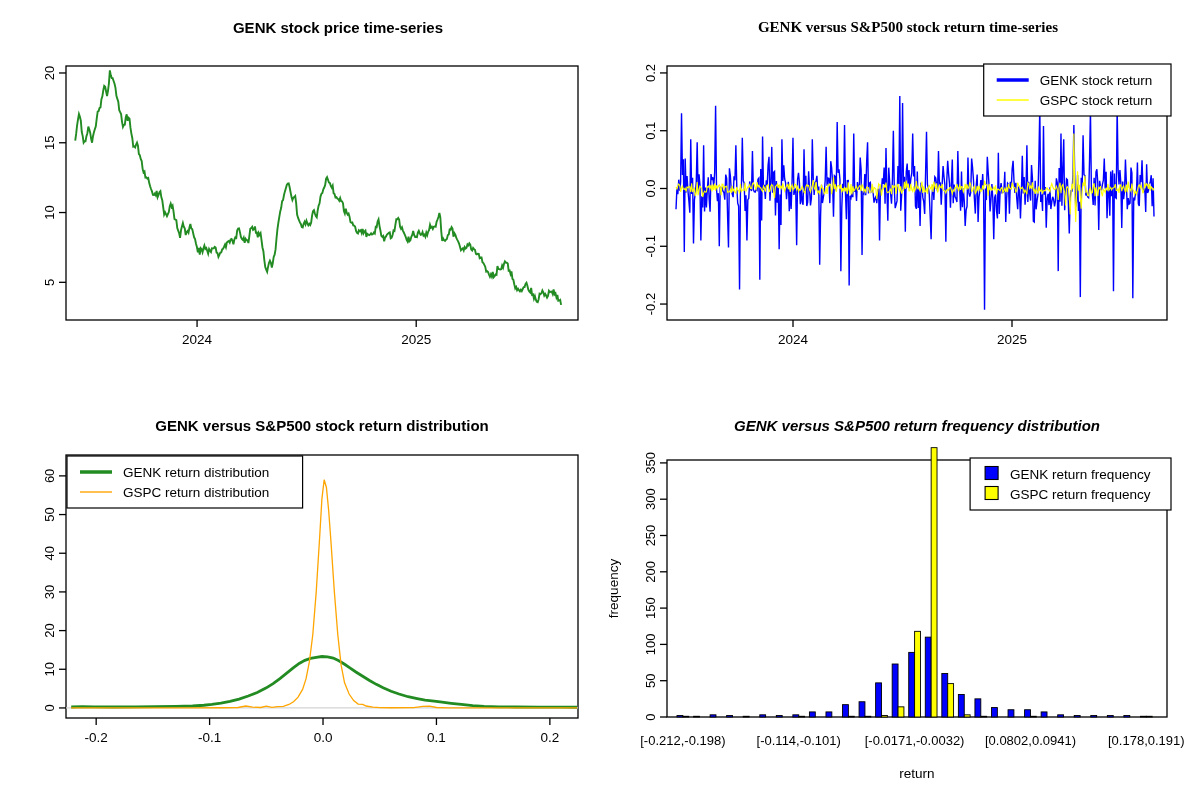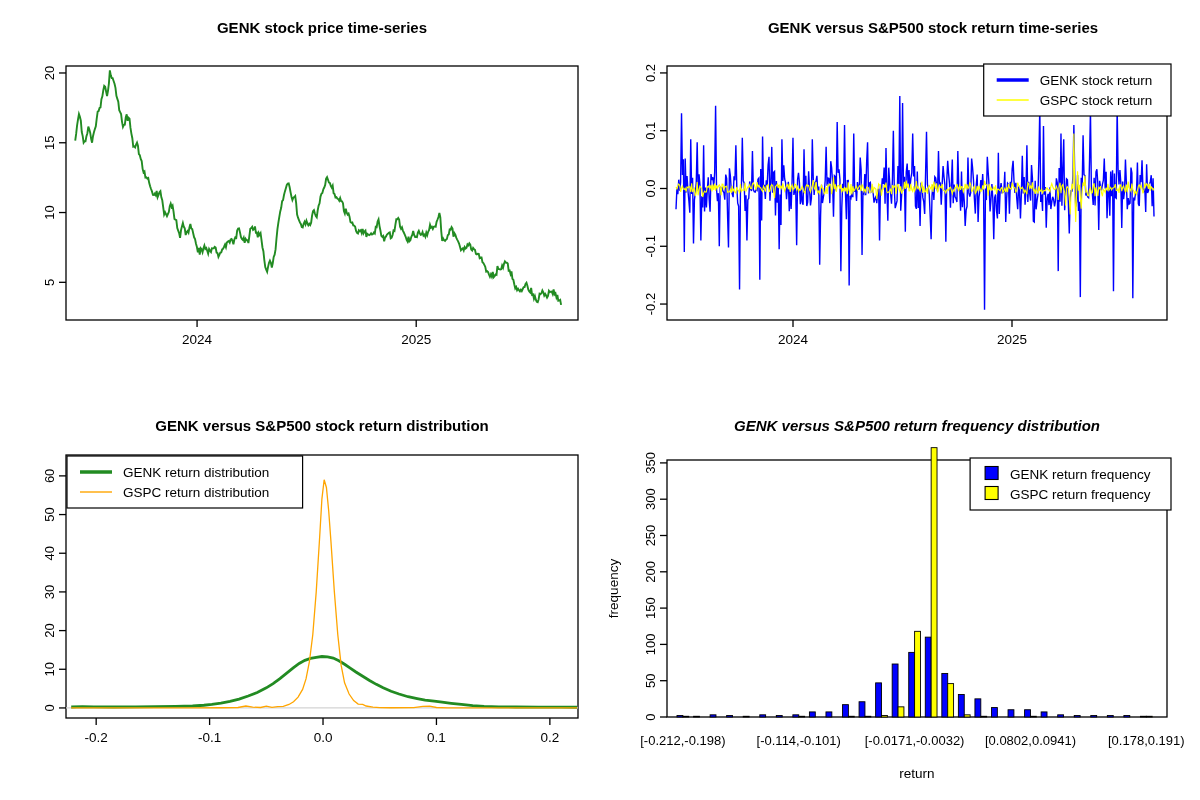--- a/index.html
+++ b/index.html
@@ -9,21 +9,21 @@
   #panel-returns{left:600px;top:0;}
   #panel-density{left:0;top:400px;padding-left:8px;}
   #panel-hist{left:600px;top:400px;}
   .chart-title{position:absolute;top:19px;text-align:center;font-weight:bold;font-size:15px;color:#000;letter-spacing:0px;}
   .panel svg{position:absolute;left:0;top:0;}
 </style>
 </head>
 <body>
 
 <div class="panel" id="panel-price">
-  <div class="chart-title" style="left:66px;width:512px;">GENK stock price time-series</div>
+  <div class="chart-title" style="left:82px;width:512px;">GENK stock price time-series</div>
   <svg width="600" height="400" id="svg-price">
       <rect x="66" y="66" width="512" height="254" fill="none" stroke="#000" stroke-width="1.3"></rect>
       <g>
         <line x1="66" y1="282.31868131868134" x2="59" y2="282.31868131868134" stroke="#000" stroke-width="1.3"></line>
         <text x="54" y="282.31868131868134" fill="#000" font-family="&quot;Liberation Sans&quot;, sans-serif" font-size="13px" text-anchor="middle" transform="rotate(-90 54 282.31868131868134)">5</text>
         <line x1="66" y1="212.53846153846152" x2="59" y2="212.53846153846152" stroke="#000" stroke-width="1.3"></line>
         <text x="54" y="212.53846153846152" fill="#000" font-family="&quot;Liberation Sans&quot;, sans-serif" font-size="13px" text-anchor="middle" transform="rotate(-90 54 212.53846153846152)">10</text>
         <line x1="66" y1="142.75824175824178" x2="59" y2="142.75824175824178" stroke="#000" stroke-width="1.3"></line>
         <text x="54" y="142.75824175824178" fill="#000" font-family="&quot;Liberation Sans&quot;, sans-serif" font-size="13px" text-anchor="middle" transform="rotate(-90 54 142.75824175824178)">15</text>
         <line x1="66" y1="72.97802197802199" x2="59" y2="72.97802197802199" stroke="#000" stroke-width="1.3"></line>
@@ -33,21 +33,21 @@
         <line x1="197.072" y1="320" x2="197.072" y2="327" stroke="#000" stroke-width="1.3"></line>
         <text x="197.072" y="344" fill="#000" font-family="&quot;Liberation Sans&quot;, sans-serif" font-size="13.5px" text-anchor="middle">2024</text>
         <line x1="416.208" y1="320" x2="416.208" y2="327" stroke="#000" stroke-width="1.3"></line>
         <text x="416.208" y="344" fill="#000" font-family="&quot;Liberation Sans&quot;, sans-serif" font-size="13.5px" text-anchor="middle">2025</text>
       </g>
       <path d="M75.22 140.67L76.15 133.97L77.09 125.47L78.02 119.37L78.96 114.02L79.90 116.70L80.83 120.66L81.77 131.98L82.71 136.06L83.64 142.61L84.58 141.16L85.51 141.26L86.45 136.14L87.39 133.19L88.32 126.59L89.26 129.33L90.20 132.68L91.13 138.93L92.07 142.73L93.00 136.18L93.94 132.36L94.88 129.11L95.81 126.32L96.75 118.33L97.68 111.53L98.62 111.06L99.56 107.99L100.49 107.48L101.43 99.24L102.37 96.31L103.30 90.25L104.24 85.83L105.17 86.70L106.11 91.53L107.05 95.97L107.98 90.81L108.92 83.32L109.86 70.37L110.79 75.36L111.73 78.14L112.66 78.13L113.60 80.96L114.54 83.78L115.47 87.91L116.41 95.91L117.35 98.84L118.28 101.65L119.22 110.15L120.15 112.13L121.09 114.12L122.03 121.85L122.96 126.86L123.90 124.76L124.83 124.62L125.77 117.28L126.71 114.40L127.64 120.83L128.58 117.74L129.52 118.71L130.45 127.63L131.39 133.58L132.32 138.20L133.26 146.73L134.20 146.35L135.13 147.34L136.07 144.55L137.01 142.59L137.94 145.71L138.88 154.03L139.81 155.25L140.75 159.00L141.69 160.98L142.62 168.87L143.56 172.49L144.49 171.56L145.43 177.61L146.37 177.36L147.30 178.59L148.24 178.06L149.18 182.85L150.11 186.34L151.05 189.02L151.98 191.40L152.92 194.88L153.86 194.92L154.79 193.49L155.73 195.14L156.67 190.92L157.60 197.21L158.54 194.89L159.47 192.18L160.41 191.14L161.35 197.30L162.28 200.32L163.22 207.26L164.16 214.42L165.09 212.28L166.03 214.15L166.96 216.12L167.90 214.02L168.84 212.07L169.77 206.15L170.71 203.56L171.64 206.96L172.58 205.56L173.52 211.39L174.45 218.94L175.39 219.57L176.33 220.07L177.26 228.12L178.20 230.58L179.13 233.16L180.07 237.90L181.01 230.27L181.94 226.39L182.88 223.03L183.82 226.86L184.75 228.33L185.69 235.02L186.62 232.19L187.56 230.97L188.50 232.63L189.43 227.54L190.37 223.94L191.30 228.47L192.24 229.14L193.18 233.28L194.11 237.29L195.05 239.02L195.99 243.68L196.92 247.06L197.86 252.31L198.79 248.00L199.73 254.50L200.67 248.21L201.60 249.33L202.54 252.19L203.48 248.36L204.41 245.47L205.35 248.91L206.28 247.96L207.22 250.72L208.16 253.68L209.09 249.07L210.03 250.81L210.97 252.06L211.90 248.23L212.84 248.37L213.77 248.34L214.71 246.84L215.65 247.56L216.58 252.52L217.52 253.05L218.45 256.91L219.39 254.92L220.33 252.48L221.26 252.33L222.20 249.41L223.14 248.62L224.07 246.75L225.01 244.58L225.94 247.23L226.88 242.42L227.82 241.62L228.75 241.10L229.69 242.65L230.63 239.40L231.56 238.96L232.50 240.94L233.43 244.31L234.37 239.61L235.31 237.43L236.24 237.91L237.18 230.45L238.11 228.59L239.05 228.32L239.99 232.43L240.92 236.99L241.86 239.02L242.80 239.95L243.73 237.79L244.67 242.84L245.60 238.82L246.54 240.30L247.48 240.24L248.41 243.03L249.35 236.04L250.29 228.72L251.22 228.05L252.16 226.87L253.09 229.88L254.03 229.23L254.97 226.43L255.90 232.61L256.84 232.47L257.78 237.27L258.71 232.92L259.65 234.93L260.58 233.21L261.52 240.03L262.46 247.47L263.39 251.25L264.33 260.05L265.26 267.07L266.20 269.69L267.14 271.84L268.07 266.90L269.01 262.80L269.95 260.56L270.88 262.67L271.82 267.63L272.75 263.21L273.69 256.97L274.63 254.73L275.56 249.45L276.50 238.49L277.44 229.09L278.37 222.58L279.31 216.86L280.24 211.46L281.18 207.85L282.12 201.24L283.05 200.09L283.99 194.97L284.92 191.38L285.86 188.15L286.80 184.91L287.73 183.51L288.67 183.36L289.61 187.01L290.54 192.12L291.48 196.76L292.41 200.09L293.35 197.66L294.29 197.05L295.22 195.98L296.16 203.09L297.10 214.48L298.03 217.70L298.97 220.08L299.90 222.40L300.84 223.97L301.78 227.07L302.71 227.48L303.65 223.84L304.59 221.73L305.52 224.33L306.46 220.72L307.39 223.28L308.33 225.29L309.27 223.74L310.20 225.08L311.14 222.72L312.07 215.63L313.01 211.25L313.95 210.16L314.88 213.50L315.82 215.93L316.76 217.30L317.69 210.35L318.63 205.56L319.56 203.36L320.50 196.59L321.44 193.77L322.37 192.93L323.31 189.24L324.25 187.50L325.18 184.92L326.12 178.54L327.05 177.14L327.99 179.76L328.93 182.58L329.86 182.89L330.80 185.89L331.73 187.63L332.67 185.58L333.61 193.21L334.54 194.08L335.48 197.52L336.42 197.19L337.35 198.61L338.29 199.13L339.22 200.68L340.16 198.01L341.10 201.12L342.03 201.28L342.97 203.16L343.91 210.92L344.84 213.45L345.78 208.70L346.71 212.71L347.65 214.53L348.59 213.58L349.52 216.68L350.46 221.93L351.40 222.77L352.33 222.43L353.27 225.40L354.20 225.62L355.14 226.68L356.08 231.02L357.01 232.95L357.95 233.52L358.88 230.25L359.82 231.11L360.76 230.21L361.69 232.98L362.63 228.88L363.57 233.31L364.50 231.59L365.44 230.63L366.37 236.95L367.31 233.76L368.25 234.52L369.18 235.06L370.12 234.47L371.06 233.26L371.99 234.60L372.93 234.13L373.86 232.63L374.80 233.56L375.74 226.84L376.67 227.20L377.61 221.42L378.54 219.33L379.48 225.83L380.42 230.48L381.35 235.92L382.29 236.88L383.23 235.96L384.16 241.39L385.10 237.54L386.03 236.36L386.97 234.61L387.91 233.82L388.84 232.73L389.78 232.32L390.72 238.32L391.65 237.74L392.59 234.95L393.52 230.52L394.46 231.05L395.40 224.62L396.33 219.25L397.27 219.20L398.21 217.96L399.14 219.49L400.08 226.82L401.01 228.73L401.95 227.31L402.89 230.56L403.82 232.50L404.76 234.64L405.69 236.79L406.63 239.76L407.57 241.47L408.50 236.71L409.44 241.25L410.38 240.32L411.31 236.81L412.25 234.91L413.18 230.86L414.12 234.95L415.06 236.92L415.99 236.72L416.93 237.17L417.87 232.60L418.80 230.81L419.74 233.40L420.67 234.77L421.61 234.48L422.55 232.06L423.48 235.63L424.42 234.61L425.35 236.74L426.29 232.54L427.23 235.13L428.16 231.79L429.10 230.01L430.04 224.86L430.97 227.59L431.91 226.77L432.84 228.93L433.78 226.80L434.72 226.42L435.65 226.75L436.59 221.83L437.53 219.53L438.46 217.00L439.40 212.94L440.33 217.30L441.27 231.51L442.21 240.80L443.14 238.46L444.08 240.21L445.02 240.88L445.95 239.65L446.89 239.03L447.82 235.13L448.76 234.44L449.70 229.46L450.63 229.67L451.57 227.10L452.50 228.66L453.44 236.69L454.38 233.12L455.31 234.69L456.25 237.66L457.19 239.57L458.12 241.34L459.06 243.52L459.99 246.66L460.93 250.29L461.87 249.12L462.80 248.36L463.74 250.48L464.68 247.04L465.61 248.59L466.55 247.75L467.48 244.37L468.42 245.36L469.36 243.30L470.29 244.61L471.23 249.56L472.16 250.51L473.10 247.91L474.04 249.18L474.97 249.79L475.91 253.78L476.85 254.36L477.78 253.67L478.72 253.83L479.65 258.17L480.59 257.43L481.53 257.40L482.46 262.24L483.40 263.16L484.34 264.91L485.27 266.84L486.21 271.67L487.14 271.18L488.08 272.12L489.02 274.60L489.95 276.82L490.89 274.37L491.83 276.66L492.76 271.99L493.70 277.12L494.63 276.07L495.57 274.50L496.51 274.91L497.44 266.03L498.38 268.98L499.31 269.14L500.25 269.55L501.19 269.20L502.12 265.58L503.06 267.80L504.00 263.86L504.93 261.34L505.87 262.52L506.80 262.70L507.74 263.44L508.68 270.67L509.61 270.36L510.55 274.02L511.49 271.40L512.42 278.86L513.36 279.73L514.29 284.31L515.23 288.34L516.17 286.95L517.10 290.15L518.04 288.73L518.97 290.24L519.91 291.32L520.85 289.81L521.78 291.17L522.72 289.02L523.66 287.12L524.59 287.05L525.53 283.85L526.46 282.77L527.40 285.74L528.34 289.61L529.27 291.39L530.21 292.45L531.15 287.87L532.08 294.76L533.02 294.31L533.95 298.75L534.89 296.04L535.83 299.73L536.76 301.83L537.70 302.25L538.64 299.18L539.57 293.71L540.51 294.13L541.44 293.31L542.38 290.44L543.32 292.30L544.25 295.64L545.19 293.98L546.12 295.55L547.06 297.68L548.00 296.02L548.93 290.84L549.87 292.07L550.81 291.65L551.74 291.57L552.68 293.91L553.61 289.43L554.55 294.38L555.49 293.27L556.42 297.40L557.36 294.81L558.30 300.79L559.23 300.45L560.17 299.86L561.10 304.90" fill="none" stroke="#228B22" stroke-width="1.9" stroke-linejoin="miter"></path>
     </svg>
 </div>
 
 <div class="panel" id="panel-returns">
-  <div class="chart-title" style="left:83px;width:500px;">GENK versus S&amp;P500 stock return time-series</div>
+  <div class="chart-title" style="left:58px;width:500px;font-family:Liberation Serif, serif;">GENK versus S&amp;P500 stock return time-series</div>
   <svg width="600" height="400" id="svg-returns">
       <rect x="67" y="66" width="500" height="254" fill="none" stroke="#000" stroke-width="1.3"></rect>
       <g>
         <line x1="67" y1="304.0527752502275" x2="60" y2="304.0527752502275" stroke="#000" stroke-width="1.3"></line>
         <text x="55" y="304.0527752502275" fill="#000" font-family="&quot;Liberation Sans&quot;, sans-serif" font-size="13px" text-anchor="middle" transform="rotate(-90 55 304.0527752502275)">-0.2</text>
         <line x1="67" y1="246.27297543221113" x2="60" y2="246.27297543221113" stroke="#000" stroke-width="1.3"></line>
         <text x="55" y="246.27297543221113" fill="#000" font-family="&quot;Liberation Sans&quot;, sans-serif" font-size="13px" text-anchor="middle" transform="rotate(-90 55 246.27297543221113)">-0.1</text>
         <line x1="67" y1="188.4931756141947" x2="60" y2="188.4931756141947" stroke="#000" stroke-width="1.3"></line>
         <text x="55" y="188.4931756141947" fill="#000" font-family="&quot;Liberation Sans&quot;, sans-serif" font-size="13px" text-anchor="middle" transform="rotate(-90 55 188.4931756141947)">0.0</text>
         <line x1="67" y1="130.71337579617833" x2="60" y2="130.71337579617833" stroke="#000" stroke-width="1.3"></line>

